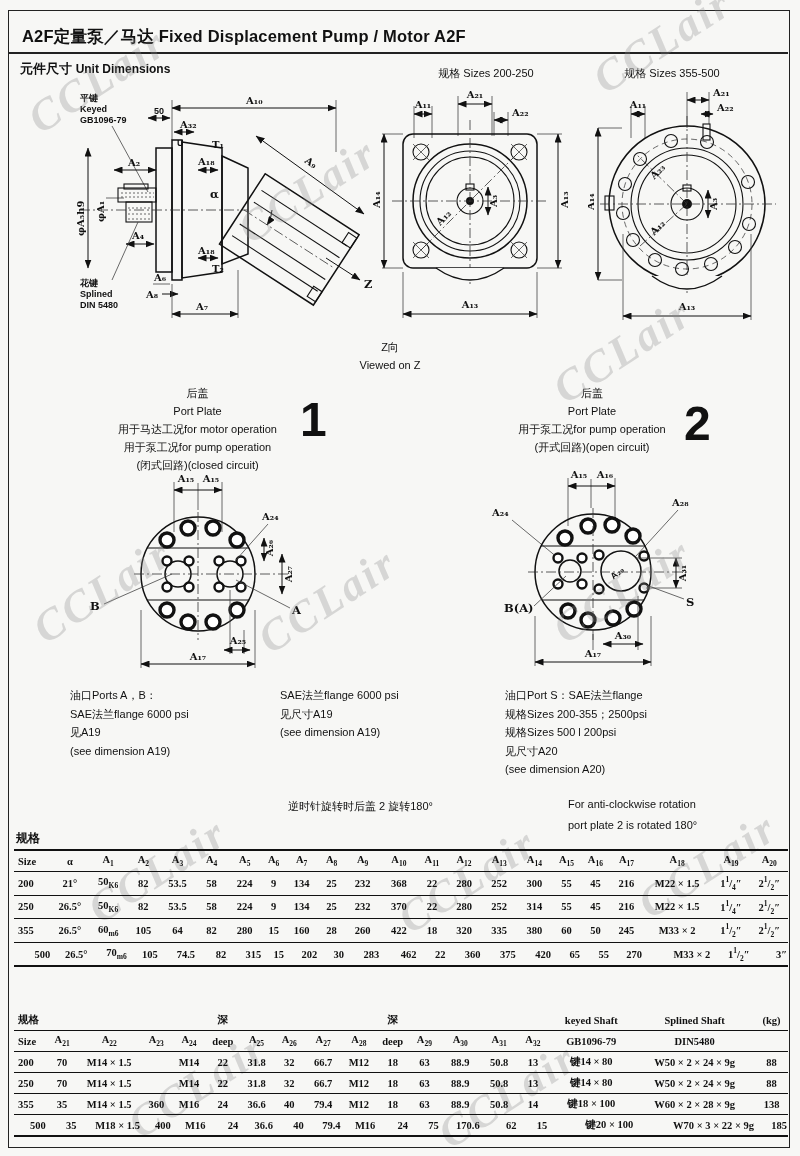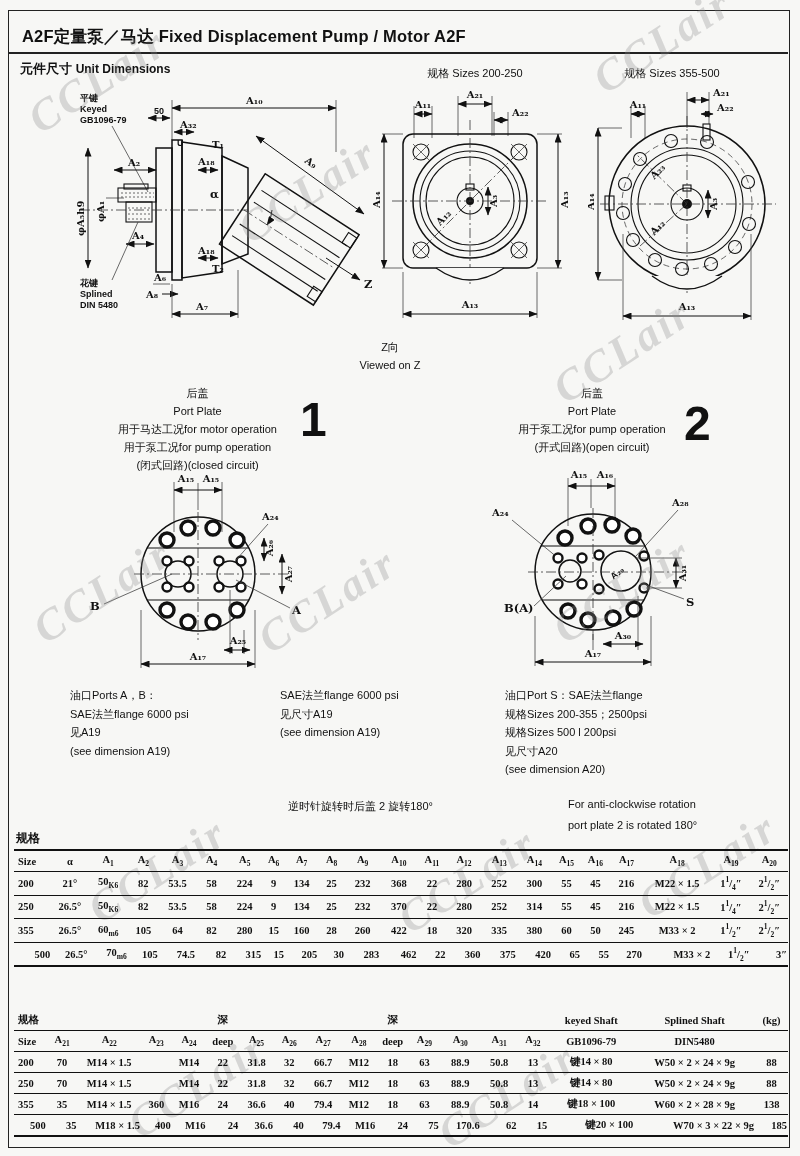--- a/index.html
+++ b/index.html
@@ -65,21 +65,21 @@
   <div class="wm" style="left:430px;top:1070px">CCLair</div>
 
   <div class="titlebar">
     <div class="title">A2F定量泵／马达  Fixed Displacement Pump / Motor A2F</div>
   </div>
 
   <div class="abs secthead" style="left:20px;top:60px">
     <span>元件尺寸</span>
     <span class="en">Unit Dimensions</span>
   </div>
-  <div class="abs sizelbl" style="left:395px;top:66px;width:160px">规格 Sizes 200-250</div>
+  <div class="abs sizelbl" style="left:406px;top:66px;width:160px">规格 Sizes 200-250</div>
   <div class="abs sizelbl" style="left:592px;top:66px;width:160px">规格 Sizes 355-500</div>
 
   <svg class="draw" style="left:76px;top:88px" width="302" height="248" viewBox="0 0 302 248">
     <defs>
       <marker id="ar1" markerWidth="9" markerHeight="7" refX="8.5" refY="3.5" orient="auto-start-reverse" markerUnits="userSpaceOnUse" viewBox="0 0 9 7">
         <path d="M0,0L9,3.5L0,7Z" fill="#111"></path>
       </marker>
     </defs>
     <text x="4" y="13" class="sm">平键</text>
     <text x="4" y="24" class="sm">Keyed</text>
@@ -554,21 +554,21 @@
           </tr>
           <tr class="data">
             <td class="al">500</td>
             <td class="">26.5°</td>
             <td class="">70<sub>m6</sub></td>
             <td class="">105</td>
             <td class="">74.5</td>
             <td class="">82</td>
             <td class="">315</td>
             <td class="">15</td>
-            <td class="">205</td>
+            <td class="">202</td>
             <td class="">30</td>
             <td class="">283</td>
             <td class="">462</td>
             <td class="">22</td>
             <td class="">360</td>
             <td class="">375</td>
             <td class="">420</td>
             <td class="">65</td>
             <td class="">55</td>
             <td class="">270</td>

